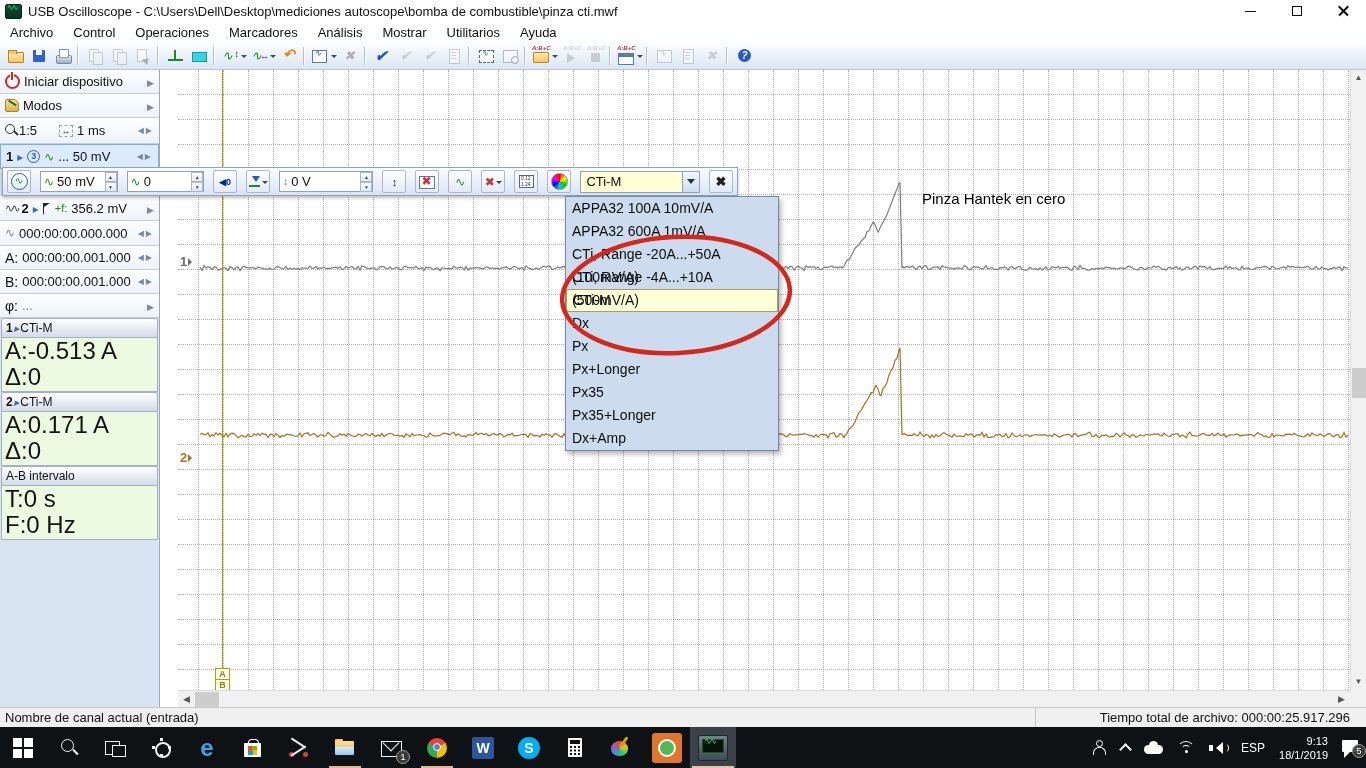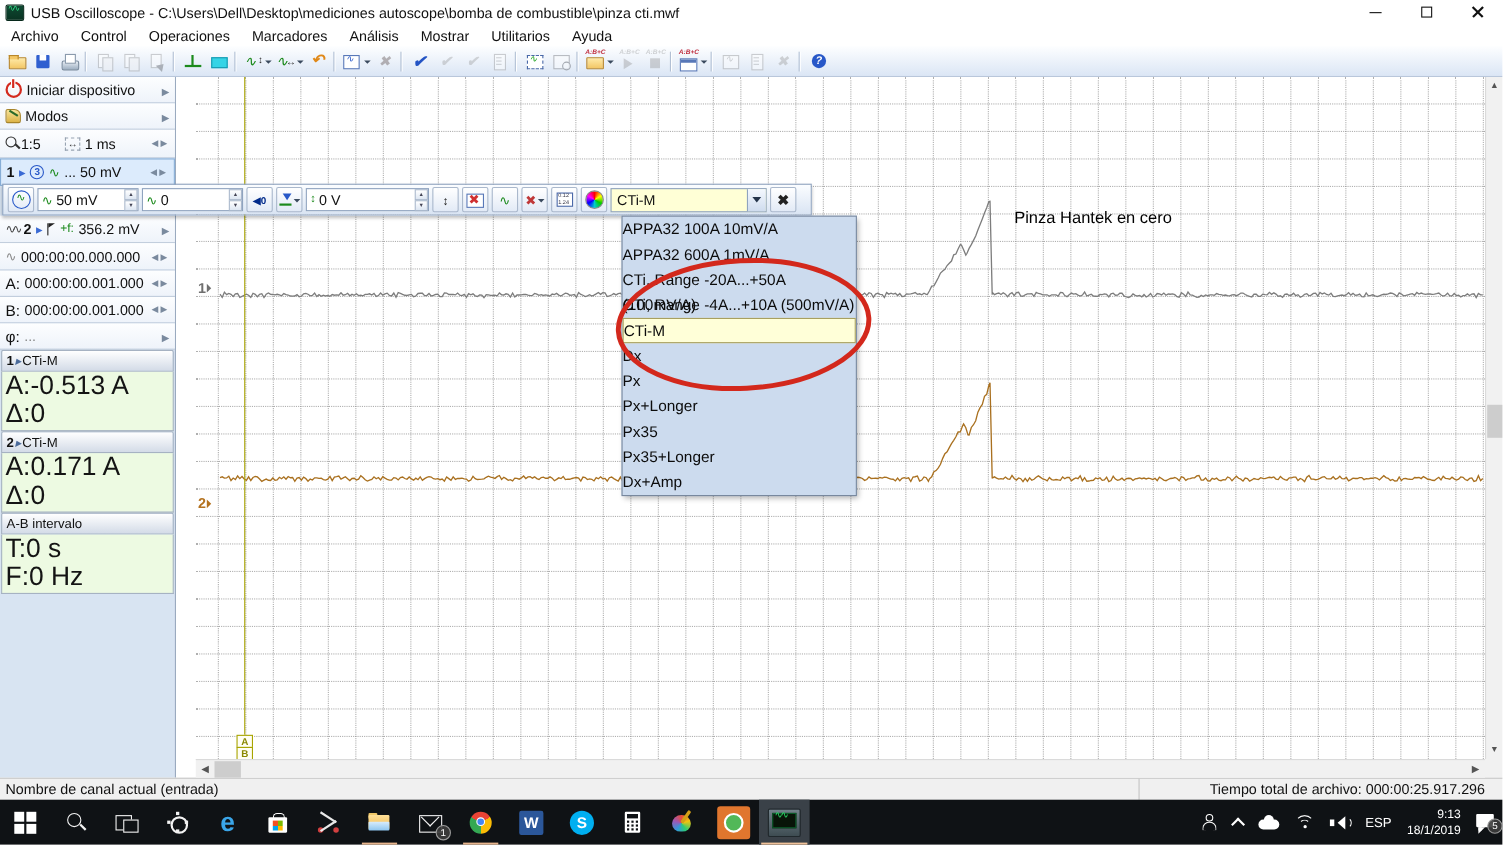--- a/index.html
+++ b/index.html
@@ -113,21 +113,21 @@
 .abox{display:block;width:15px;height:12px;border:1px solid #a8a400;color:#8a8800;background:#fffef4;font-size:9px;font-weight:bold;text-align:center;line-height:10px;margin-bottom:-1px}
 #traces{position:absolute;left:0;top:0;z-index:4}
 .chmark{position:absolute;left:2px;z-index:6;font-size:13px;font-weight:bold;display:flex;align-items:center}
 .chmark i{width:0;height:0;border:4px solid transparent;margin-left:1px}
 .chmark.ch1{top:184px;color:#6f6f6f}.chmark.ch1 i{border-left-color:#6f6f6f}
 .chmark.ch2{top:380px;color:#b4721f}.chmark.ch2 i{border-left-color:#b4721f}
 .annlayer{position:absolute;inset:0;z-index:6}
 .ann-item{position:absolute;font-size:15px;line-height:22px;color:#000000;white-space:pre-line}
 
 
-.toolbar2{position:absolute;left:2px;top:167px;width:736px;height:29px;background:linear-gradient(#fbfdff,#d9e4f3);border:1px solid #8fa3bf;box-shadow:0 2px 3px rgba(0,0,0,.25);display:flex;align-items:center;gap:3px;padding:0 4px;z-index:20}
+.toolbar2{position:absolute;left:2px;top:167px;width:736px;height:29px;background:linear-gradient(#fbfdff,#d9e4f3);border:1px solid #8fa3bf;box-shadow:0 2px 3px rgba(0,0,0,.25);display:flex;align-items:center;gap:9px;padding:0 4px;z-index:20}
 .t2btn{height:23px;min-width:24px;border:1px solid #aab8cc;background:linear-gradient(#ffffff,#e2eaf6);border-radius:2px;display:flex;align-items:center;justify-content:center;font-size:12px;position:relative;gap:1px}
 .circ-sine{width:17px;height:17px;border:1.6px solid #2858c8;border-radius:50%;color:#1c8a1c;font-size:10px;text-align:center;line-height:14px}
 .circ-sine::before{content:"\223F"}
 .field{height:21px;background:#fff;border:1px solid #8fa3bf;display:flex;align-items:center;font-size:13px;padding-left:3px;gap:3px}
 .f1{width:92px}.f2{width:92px}.f3{width:112px}
 .spin{margin-left:auto;width:12px;height:19px;display:flex;flex-direction:column;flex:none}
 .spin b{flex:1;font-size:5px;color:#445;background:linear-gradient(#fff,#dde6f2);border:1px solid #aab8cc;text-align:center;line-height:8px}
 .spin b.up::before{content:"\25B2"}.spin b.dn::before{content:"\25BC"}
 .zero-ic{color:#002a8a;font-weight:bold;font-size:9px}
 .zero-ic::before{content:"\25C0 0"}
@@ -149,21 +149,21 @@
 .wheel{width:17px;height:17px;border-radius:50%;background:conic-gradient(#f00,#ff0,#0c0,#0cc,#00f,#f0f,#f00);border:1px solid #888}
 .combo{width:142px;height:22px;background:#ffffd6;border:1px solid #8fa3bf;display:flex;align-items:center;font-size:13px;padding-left:5px}
 .combo .dbtn{margin-left:auto;width:17px;height:20px;background:linear-gradient(#f4f8fe,#cfdcee);border-left:1px solid #8fa3bf;display:flex;align-items:center;justify-content:center}
 .combo .dbtn::before{content:"";border:4px solid transparent;border-top:5px solid #24344a;margin-top:4px}
 .xclose{font-weight:bold}
 .xclose::before{content:"\2716";color:#222;font-size:13px}
 .dd2{width:0;height:0;border:3.5px solid transparent;border-top-color:#3a4a5e;margin-top:4px}
 
 
 .dropdown{position:absolute;left:565px;top:196px;width:214px;background:#ccdbee;border:1px solid #78889e;z-index:30;box-shadow:2px 3px 5px rgba(0,0,0,.3)}
-.ditem{height:23px;line-height:23px;font-size:14px;color:#0c0c0c}
+.ditem{height:23px;line-height:23px;padding-left:6px;font-size:14px;color:#0c0c0c}
 .ditem.selected{background:#ffffd8;border:1px solid #a8a060;line-height:21px}
 
 
 .redmark{position:absolute;left:540px;top:225px;z-index:40;pointer-events:none}
 
 
 .hscroll{position:absolute;left:178px;top:690px;width:1172px;height:17px;background:#f1f1f1;border-top:1px solid #dadada;z-index:7}
 .hthumb{position:absolute;left:17px;top:1px;width:24px;height:15px;background:#cdcdcd}
 .sarrow{position:absolute;width:17px;height:16px;color:#555;font-size:9px;text-align:center;line-height:16px}
 .sal{left:0}.sal::before{content:"\25C0"}

